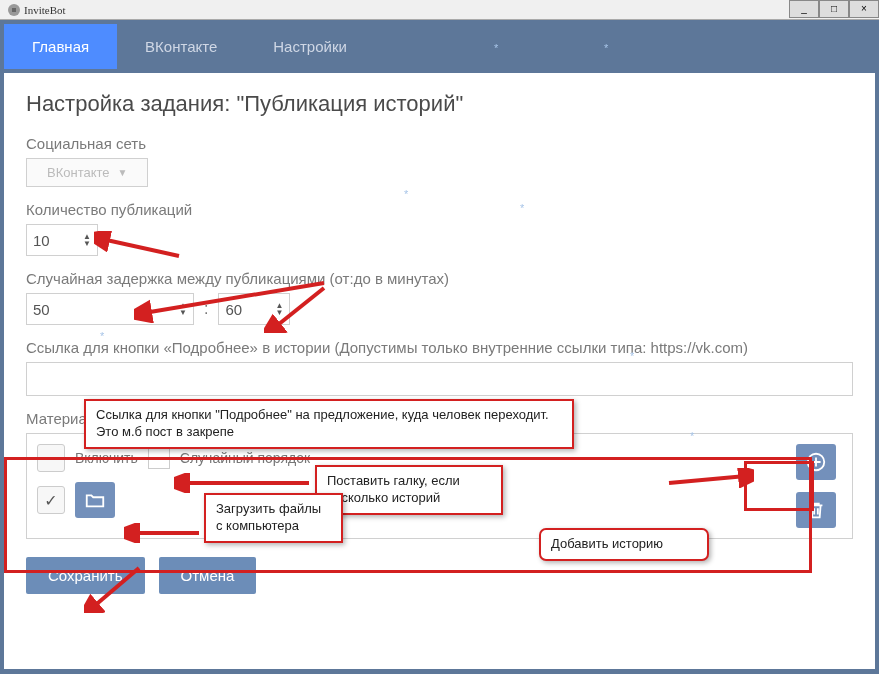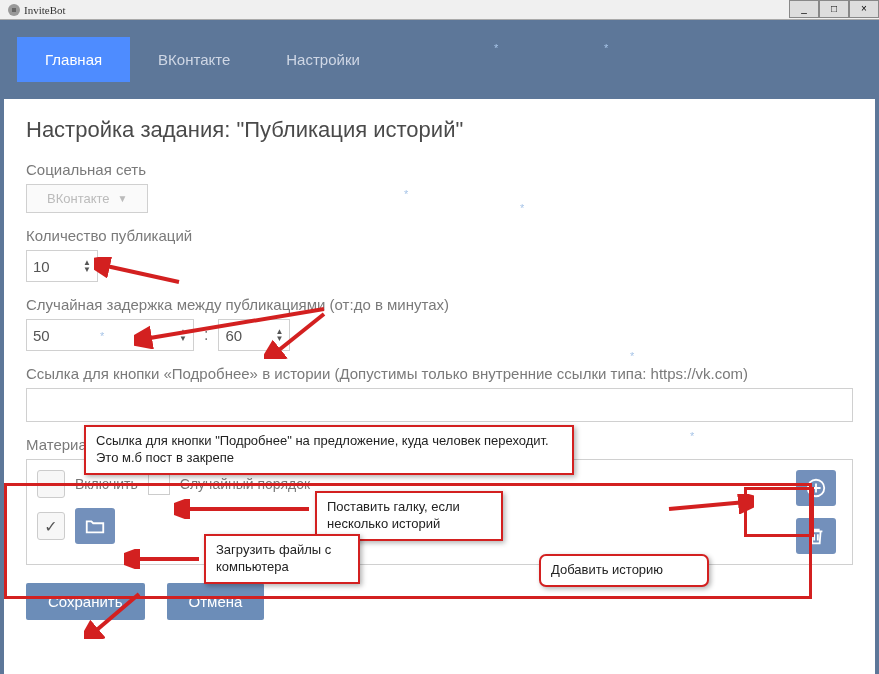--- a/index.html
+++ b/index.html
@@ -1,21 +1,21 @@
 <!DOCTYPE html>
 <html><head>
   <meta charset="utf-8">
   <style>
     * { box-sizing: border-box; margin: 0; padding: 0; }
     body { font-family: Arial, sans-serif; background: #5d7799; width: 879px; height: 674px; overflow: hidden; position: relative; }
     .titlebar { background: #f0f0f0; height: 20px; border-bottom: 1px solid #aaa; font-size: 11px; padding: 2px 8px; color: #333; display: flex; align-items: center; font-family: Liberation Serif, serif; }
     .titlebar .gear { width: 12px; height: 12px; margin-right: 4px; background: radial-gradient(circle, #666 30%, #999 30%); border-radius: 50%; }
     .window-controls { position: absolute; top: 0; right: 0; display: flex; }
     .wc-btn { width: 30px; height: 18px; border: 1px solid #888; background: #ddd; font-size: 10px; text-align: center; line-height: 16px; }
-    .tabs { display: flex; padding: 17px; }
+    .tabs { display: flex; padding: 4px; }
     .tab { padding: 14px 28px; color: #cfd7e5; font-size: 15px; cursor: pointer; }
     .tab.active { background: #4e8cff; color: #fff; }
     .content { background: #fff; margin: 0 4px 4px 4px; padding: 18px 22px; height: 596px; position: relative; }
     .page-title { font-size: 22px; color: #4a4a4a; font-weight: normal; margin-bottom: 18px; }
     .field-group { margin-bottom: 14px; }
     .field-label { font-size: 15px; color: #7a7a7a; margin-bottom: 6px; display: block; }
     .select-box { display: inline-flex; align-items: center; border: 1px solid #d0d0d0; padding: 6px 20px; font-size: 13px; color: #bbb; background: #fafafa; }
     .select-box .caret { margin-left: 8px; font-size: 10px; }
     .num-input { display: inline-flex; align-items: center; border: 1px solid #d0d0d0; padding: 4px 6px; font-size: 15px; color: #555; width: 72px; height: 32px; position: relative; }
     .num-input .val { flex: 1; }
@@ -27,21 +27,21 @@
     .materials-box { border: 1px solid #d0d0d0; padding: 10px; margin-top: 4px; position: relative; }
     .mat-row { display: flex; align-items: center; gap: 10px; margin-bottom: 10px; }
     .chk { width: 28px; height: 28px; border: 1px solid #ccc; border-radius: 3px; background: #f7f7f7; display: flex; align-items: center; justify-content: center; font-size: 16px; color: #555; }
     .chk.checked::after { content: "✓"; }
     .mat-label { font-size: 14px; color: #777; }
     .small-chk { width: 22px; height: 22px; border: 1px solid #ccc; background: #fff; }
     .icon-btn { width: 40px; height: 36px; background: #7390bb; border-radius: 3px; display: flex; align-items: center; justify-content: center; cursor: pointer; }
     .icon-btn svg { width: 22px; height: 22px; fill: #fff; stroke: #fff; }
     .add-btn { position: absolute; right: 16px; top: 10px; }
     .del-btn { position: absolute; right: 16px; bottom: 10px; }
-    .btn-row { display: flex; gap: 22px; margin-top: 18px; }
+    .btn-row { display: flex; gap: 14px; margin-top: 18px; }
     .btn { padding: 10px 22px; background: #6c8db8; color: #fff; font-size: 15px; border: none; border-radius: 2px; cursor: pointer; }
     .annotation { position: absolute; background: #fff; border: 2px solid #d32020; padding: 6px 10px; font-size: 13px; color: #222; box-shadow: 2px 2px 5px rgba(0,0,0,0.3); z-index: 20; line-height: 1.3; }
     .red-box { position: absolute; border: 3px solid #d32020; z-index: 10; pointer-events: none; }
     .arrow { position: absolute; z-index: 15; pointer-events: none; }
     .snowflake { position: absolute; color: #a8c5e8; font-size: 11px; z-index: 5; pointer-events: none; }
   </style>
 </head>
 <body>
 
 <div class="titlebar">
@@ -139,21 +139,21 @@
     </div>
   </div>
 
   <div class="btn-row">
     <button class="btn">Сохранить</button>
     <button class="btn">Отмена</button>
   </div>
 
   <div class="annotation" style="left:80px; top:326px; width:490px;">Ссылка для кнопки "Подробнее" на предложение, куда человек переходит. Это м.б пост в закрепе</div>
   <div class="annotation" style="left:311px; top:392px; width:188px;">Поставить галку, если несколько историй</div>
-  <div class="annotation" style="left:200px; top:435px; width:156px;">Загрузить файлы с компьютера</div>
+  <div class="annotation" style="left:200px; top:420px; width:139px;">Загрузить файлы с компьютера</div>
   <div class="annotation" style="left:535px; top:455px; width:170px;border-radius:7px;">Добавить историю</div>
 
   <div class="red-box" style="left:0px; top:384px; width:808px; height:116px;"></div>
   <div class="red-box" style="left:740px; top:388px; width:70px; height:50px;"></div>
 
   <svg class="arrow" style="left:90px; top:158px; width:90px; height:30px;">
       <defs>
         <marker id="ah" markerWidth="10" markerHeight="10" refX="2" refY="3" orient="auto">
           <path d="M0,0 L0,6 L8,3 z" fill="#d32020"></path>
         </marker>

